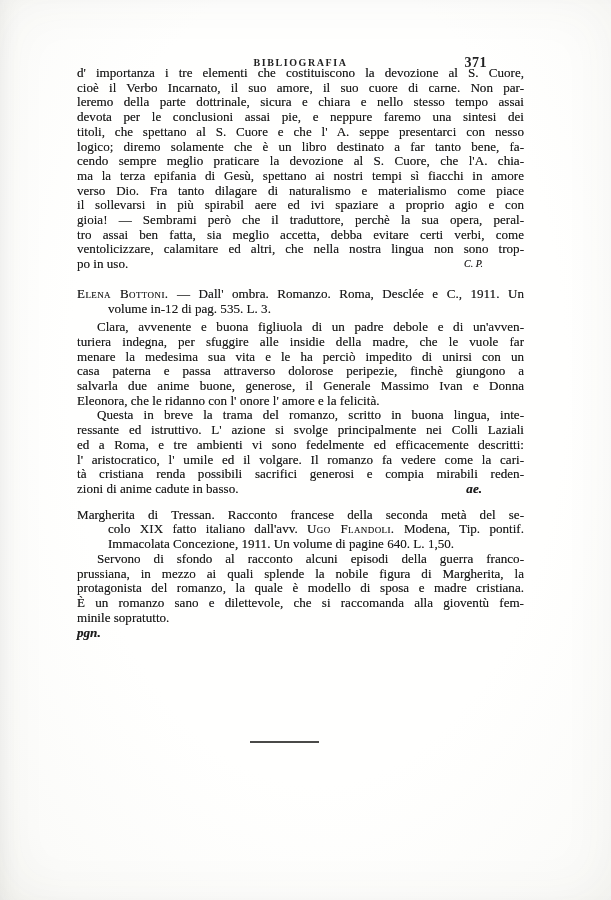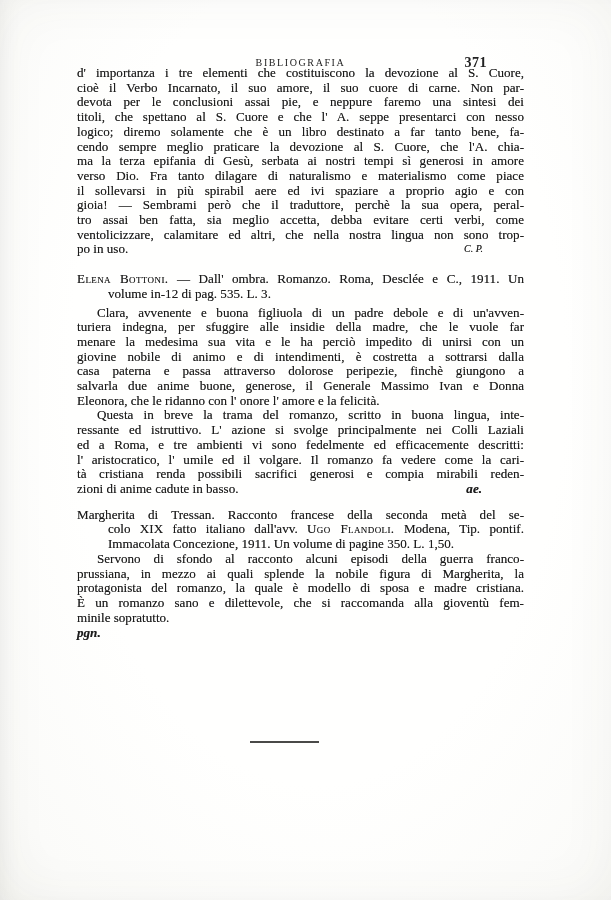--- a/index.html
+++ b/index.html
@@ -11,21 +11,21 @@
     box-shadow:inset 0 0 55px rgba(70,70,65,0.05), inset 14px 0 26px -18px rgba(70,70,65,0.10);
     overflow:hidden;
     font-family:"Liberation Serif","DejaVu Serif",serif;
     color:#1c1c1c;
   }
   .header-row{
     position:absolute;left:77px;top:57px;width:447px;height:16px;
   }
   .journal-title{
     position:absolute;left:0;right:0;text-align:center;
-    font-size:10px;font-weight:normal;letter-spacing:1.6px;color:#222;
+    font-size:10px;font-weight:bold;letter-spacing:1.6px;color:#222;
   }
   .page-number{
     position:absolute;right:37px;top:-2px;
     font-size:14px;font-weight:bold;letter-spacing:0.5px;color:#222;
   }
   .body-text{
     position:absolute;left:77px;top:66px;width:447px;
     font-size:13.1px;line-height:14.7px;
     text-shadow:0 0 0.45px rgba(20,20,20,0.55);
   }
@@ -61,25 +61,26 @@
   <div class="header-row">
     <div class="journal-title">BIBLIOGRAFIA</div>
     <div class="page-number">371</div>
   </div>
 
   <div class="body-text">
 
     <div>
       <div class="line">d' importanza i tre elementi che costituiscono la devozione al S. Cuore,</div>
       <div class="line">cioè il Verbo Incarnato, il suo amore, il suo cuore di carne. Non par-</div>
+      <div class="line">leremo della parte dottrinale, sicura e chiara e nello stesso tempo assai</div>
       <div class="line">devota per le conclusioni assai pie, e neppure faremo una sintesi dei</div>
       <div class="line">titoli, che spettano al S. Cuore e che l' A. seppe presentarci con nesso</div>
       <div class="line">logico; diremo solamente che è un libro destinato a far tanto bene, fa-</div>
       <div class="line">cendo sempre meglio praticare la devozione al S. Cuore, che l'A. chia-</div>
-      <div class="line">ma la terza epifania di Gesù, serbata ai nostri tempi sì generosi in amore</div>
+      <div class="line">ma la terza epifania di Gesù, spettano ai nostri tempi sì fiacchi in amore</div>
       <div class="line">verso Dio. Fra tanto dilagare di naturalismo e materialismo come piace</div>
       <div class="line">il sollevarsi in più spirabil aere ed ivi spaziare a proprio agio e con</div>
       <div class="line">gioia! — Sembrami però che il traduttore, perchè la sua opera, peral-</div>
       <div class="line">tro assai ben fatta, sia meglio accetta, debba evitare certi verbi, come</div>
       <div class="line">ventolicizzare, calamitare ed altri, che nella nostra lingua non sono trop-</div>
       <div class="line last">
         <span class="sig sig-cp">C. P.</span>
         <span>po in uso.</span>
       </div>
     </div>
@@ -92,21 +93,20 @@
         <span>Romanzo.</span>
         <span class="i">Roma, Desclée e C., 1911.</span>
         <span>Un</span>
       </div>
       <div class="line hang last">volume in-12 di pag. 535. L. 3.</div>
 
       <div class="block-gap-sm">
         <div class="line ind">Clara, avvenente e buona figliuola di un padre debole e di un'avven-</div>
         <div class="line">turiera indegna, per sfuggire alle insidie della madre, che le vuole far</div>
         <div class="line">menare la medesima sua vita e le ha perciò impedito di unirsi con un</div>
-        <div class="line">giovine nobile di animo e di intendimenti, è costretta a sottrarsi dalla</div>
         <div class="line">casa paterna e passa attraverso dolorose peripezie, finchè giungono a</div>
         <div class="line">salvarla due anime buone, generose, il Generale Massimo Ivan e Donna</div>
         <div class="line last">Eleonora, che le ridanno con l' onore l' amore e la felicità.</div>
       </div>
 
       <div>
         <div class="line ind">Questa in breve la trama del romanzo, scritto in buona lingua, inte-</div>
         <div class="line">ressante ed istruttivo. L' azione si svolge principalmente nei Colli Laziali</div>
         <div class="line">ed a Roma, e tre ambienti vi sono fedelmente ed efficacemente descritti:</div>
         <div class="line">l' aristocratico, l' umile ed il volgare. Il romanzo fa vedere come la cari-</div>
@@ -122,21 +122,21 @@
       <div class="line">
         <span class="b">Margherita di Tressan</span><span>. Racconto francese della seconda metà del se-</span>
       </div>
       <div class="line hang">
         <span>colo XIX fatto italiano dall'avv.</span>
         <span class="sc">Ugo Flandoli.</span>
         <span class="i">Modena, Tip. pontif.</span>
       </div>
       <div class="line hang last">
         <span class="i">Immacolata Concezione, 1911.</span>
-        <span>Un volume di pagine 350. L. 1,50.</span>
+        <span>Un volume di pagine 640. L. 1,50.</span>
       </div>
 
       <div>
         <div class="line ind">Servono di sfondo al racconto alcuni episodi della guerra franco-</div>
         <div class="line">prussiana, in mezzo ai quali splende la nobile figura di Margherita, la</div>
         <div class="line">protagonista del romanzo, la quale è modello di sposa e madre cristiana.</div>
         <div class="line">È un romanzo sano e dilettevole, che si raccomanda alla gioventù fem-</div>
         <div class="line last">minile sopratutto.</div>
         <div class="line last sig-line block-gap-xs">pgn.</div>
       </div>

